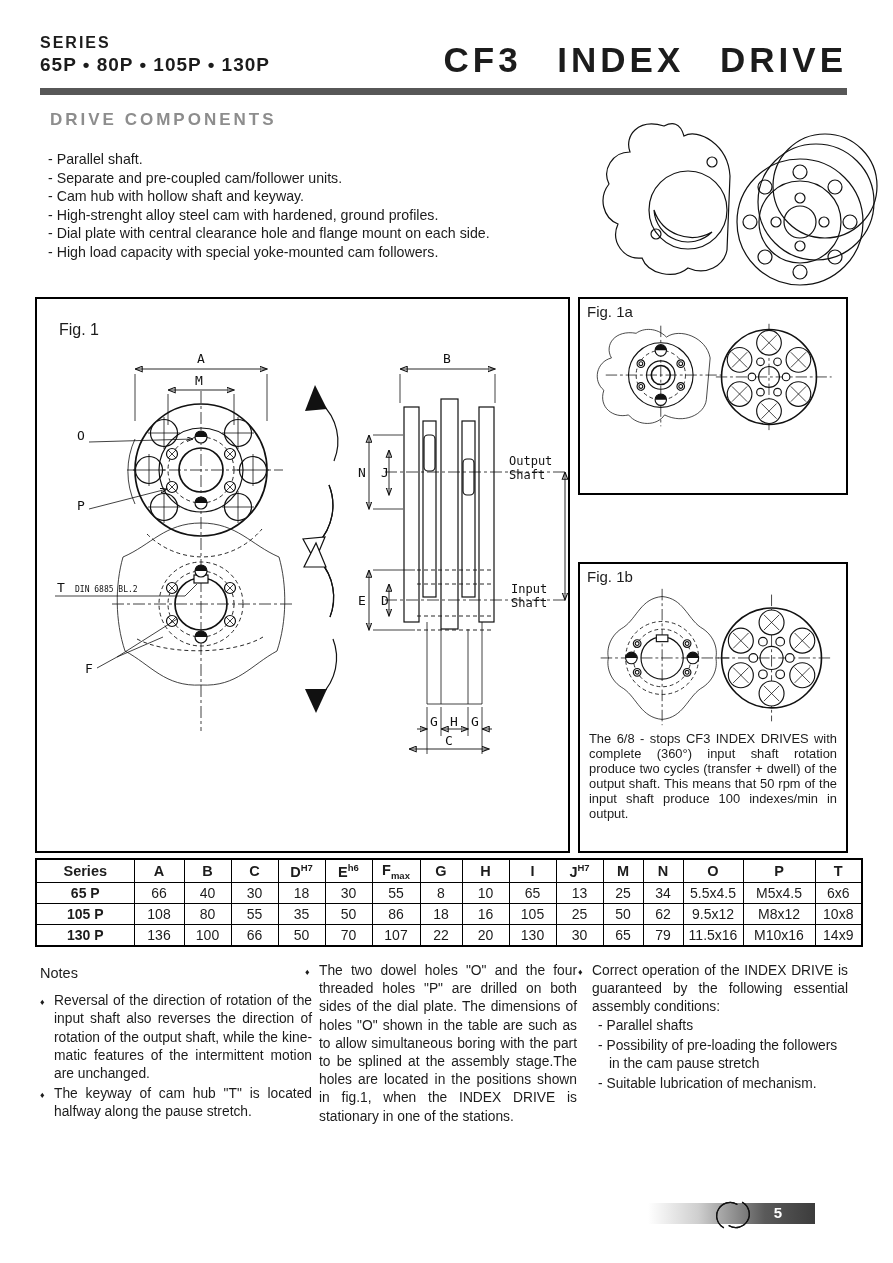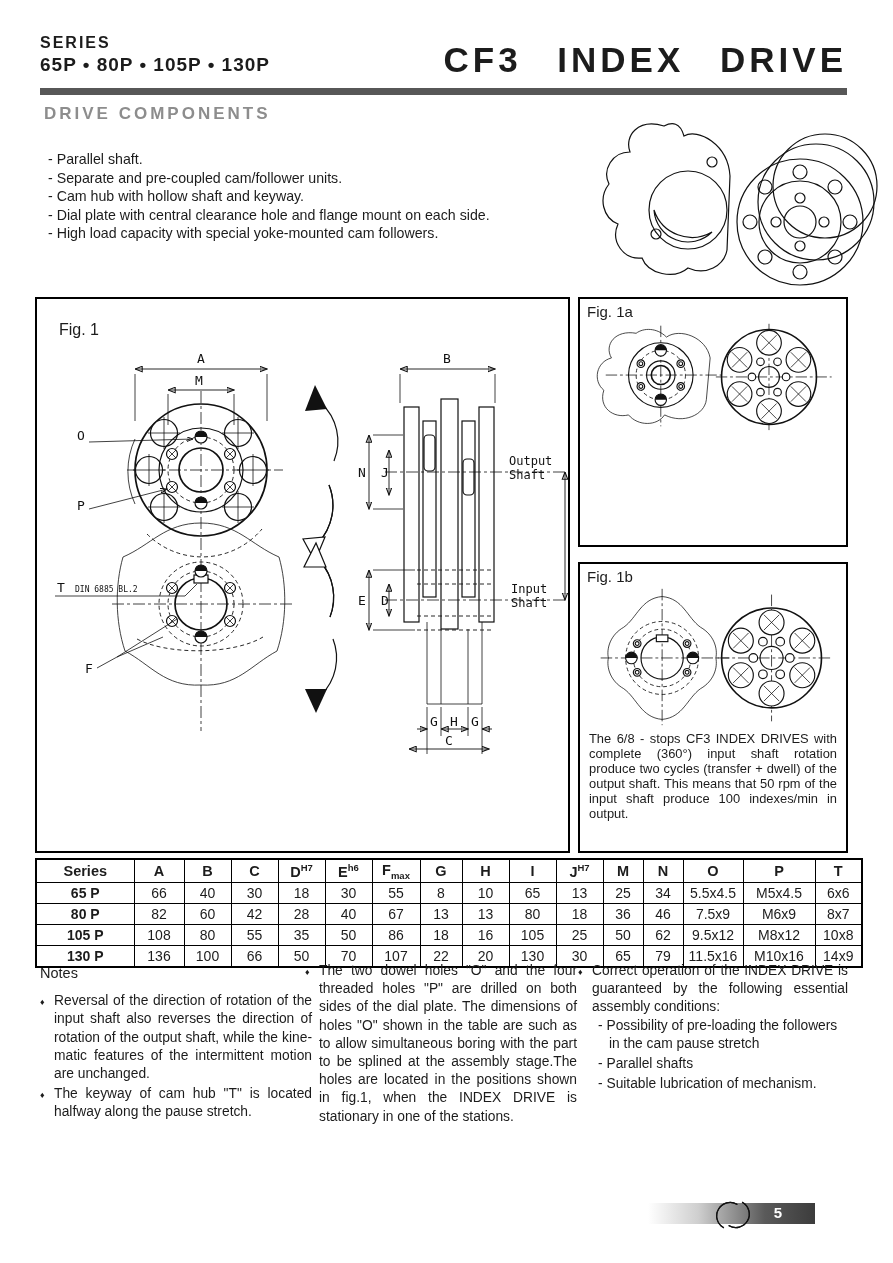--- a/index.html
+++ b/index.html
@@ -5,30 +5,30 @@
   html,body{margin:0;padding:0;background:#e8e8e8;}
   .page{position:relative;width:893px;height:1263px;background:#fff;overflow:hidden;
         font-family:"Liberation Sans",sans-serif;color:#1c1c1c;}
   
   .hdr-left{position:absolute;left:40px;top:34px;}
   .series-label{font-size:16px;font-weight:bold;letter-spacing:2px;}
   .series-models{font-size:19px;font-weight:bold;letter-spacing:1px;margin-top:2px;}
   .title{position:absolute;right:46px;top:40px;margin:0;font-size:35px;font-weight:bold;
          letter-spacing:4px;word-spacing:22px;white-space:nowrap;}
   .hdr-bar{position:absolute;left:40px;top:88px;width:807px;height:7px;background:#575757;}
-  .section-heading{position:absolute;left:40px;top:100px;margin:4px;font-size:17px;
+  .section-heading{position:absolute;left:40px;top:100px;margin:10px;font-size:17px;
          font-weight:bold;letter-spacing:3px;color:#8d8d8d;}
   
   .bullets{position:absolute;left:40px;top:142px;width:545px;margin:8px;padding:0;
            list-style:none;font-size:14.2px;line-height:18.6px;}
   .photo{position:absolute;left:594px;top:114px;width:294px;height:178px;}
   
   .figbox{position:absolute;border:2px solid #000;background:#fff;box-sizing:border-box;}
   #fig1-box{left:35px;top:297px;width:535px;height:556px;}
-  #fig1a-box{left:578px;top:297px;width:270px;height:250px;}
+  #fig1a-box{left:578px;top:297px;width:270px;height:198px;}
   #fig1b-box{left:578px;top:562px;width:270px;height:291px;}
   .fig-label{font-size:16px;padding:8px 0 0 14px;}
   .fig-label-sm{font-size:15px;padding:4px 0 0 7px;}
   .figtext{font-size:13.5px;line-height:17.7px;text-align:justify;margin:4px 9px 0 9px;}
   .figtext-b{font-size:12.9px;line-height:15px;text-align:justify;margin:2px 9px 0 9px;}
   .fig1-svg{position:absolute;left:0;top:0;width:531px;height:552px;}
   .figdraw{display:block;margin:0 auto;}
   
   svg *{stroke:#111;fill:none;stroke-width:1.2;}
   svg .thick{stroke-width:1.7;}
@@ -79,20 +79,21 @@
     <div class="series-models">65P • 80P • 105P • 130P</div>
   </div>
   <h1 class="title">CF3 INDEX DRIVE</h1>
   <div class="hdr-bar"></div>
   <h2 class="section-heading">DRIVE COMPONENTS</h2>
 
   <ul class="bullets" id="drive-bullets">
       <li>- Parallel shaft.</li>
       <li>- Separate and pre-coupled cam/follower units.</li>
       <li>- Cam hub with hollow shaft and keyway.</li>
+      <li>- High-strenght alloy steel cam with hardened, ground profiles.</li>
       <li>- Dial plate with central clearance hole and flange mount on each side.</li>
       <li>- High load capacity with special yoke-mounted cam followers.</li>
     </ul>
 
   <div class="photo">
     <svg viewBox="0 0 294 178" width="294" height="178">
       <circle cx="231" cy="72" r="52" fill="#8f8f8f" stroke="#6d6d6d"></circle>
       <circle cx="222" cy="88" r="58" fill="#b8b8b8" stroke="#8a8a8a"></circle>
       <path d="M70 12 C44 4 30 22 36 38 C18 38 8 56 15 70 C4 84 9 104 24 110 C16 128 30 146 48 144 C54 160 80 166 94 154 C112 162 130 152 133 136 L136 62 C134 30 104 14 90 22 C86 8 78 8 70 12 Z" fill="#262626" stroke="#111"></path>
       <circle cx="94" cy="96" r="39" fill="#e4e4e4" stroke="#555"></circle>
@@ -417,38 +418,20 @@
           <td>10</td>
           <td>65</td>
           <td>13</td>
           <td>25</td>
           <td>34</td>
           <td>5.5x4.5</td>
           <td>M5x4.5</td>
           <td>6x6</td>
         </tr>
         <tr>
-          <td class="rowhead">80 P</td>
-          <td>82</td>
-          <td>60</td>
-          <td>42</td>
-          <td>28</td>
-          <td>40</td>
-          <td>67</td>
-          <td>13</td>
-          <td>13</td>
-          <td>80</td>
-          <td>18</td>
-          <td>36</td>
-          <td>46</td>
-          <td>7.5x9</td>
-          <td>M6x9</td>
-          <td>8x7</td>
-        </tr>
-        <tr>
           <td class="rowhead">105 P</td>
           <td>108</td>
           <td>80</td>
           <td>55</td>
           <td>35</td>
           <td>50</td>
           <td>86</td>
           <td>18</td>
           <td>16</td>
           <td>105</td>
@@ -491,22 +474,22 @@
     <ul class="nlist" id="nlist2">
         <li><span class="bchar">♦</span><span>The two dowel holes "O" and the four threaded holes "P" are drilled on both sides of the dial plate. The dimensions of holes "O" shown in the table are such as to allow simultaneous boring with the part to be splined at the assembly stage.The holes are located in the positions shown in fig.1, when the INDEX DRIVE is stationary in one of the stations.</span></li>
       </ul>
   </div>
   <div class="notes-col" id="notes-col3">
     <ul class="nlist" id="nlist3">
       <li>
         <span class="bchar">♦</span>
         <span>Correct operation of the INDEX DRIVE is guaranteed by the following essential assembly conditions:</span>
         <ul class="clist" id="cond-list">
+            <li>- Parallel shafts</li>
             <li>- Possibility of pre-loading the followers in the cam pause stretch</li>
-            <li>- Parallel shafts</li>
             <li>- Suitable lubrication of mechanism.</li>
           </ul>
       </li>
     </ul>
   </div>
 
   <div class="footer-bar"></div>
   <svg class="footer-logo" viewBox="0 0 54 46">
     <g transform="rotate(-18 27 23)">
       <path d="M 14 32 A 13 13 0 1 1 34 14" stroke="#fff" stroke-width="17" fill="none" stroke-linecap="round"></path>

